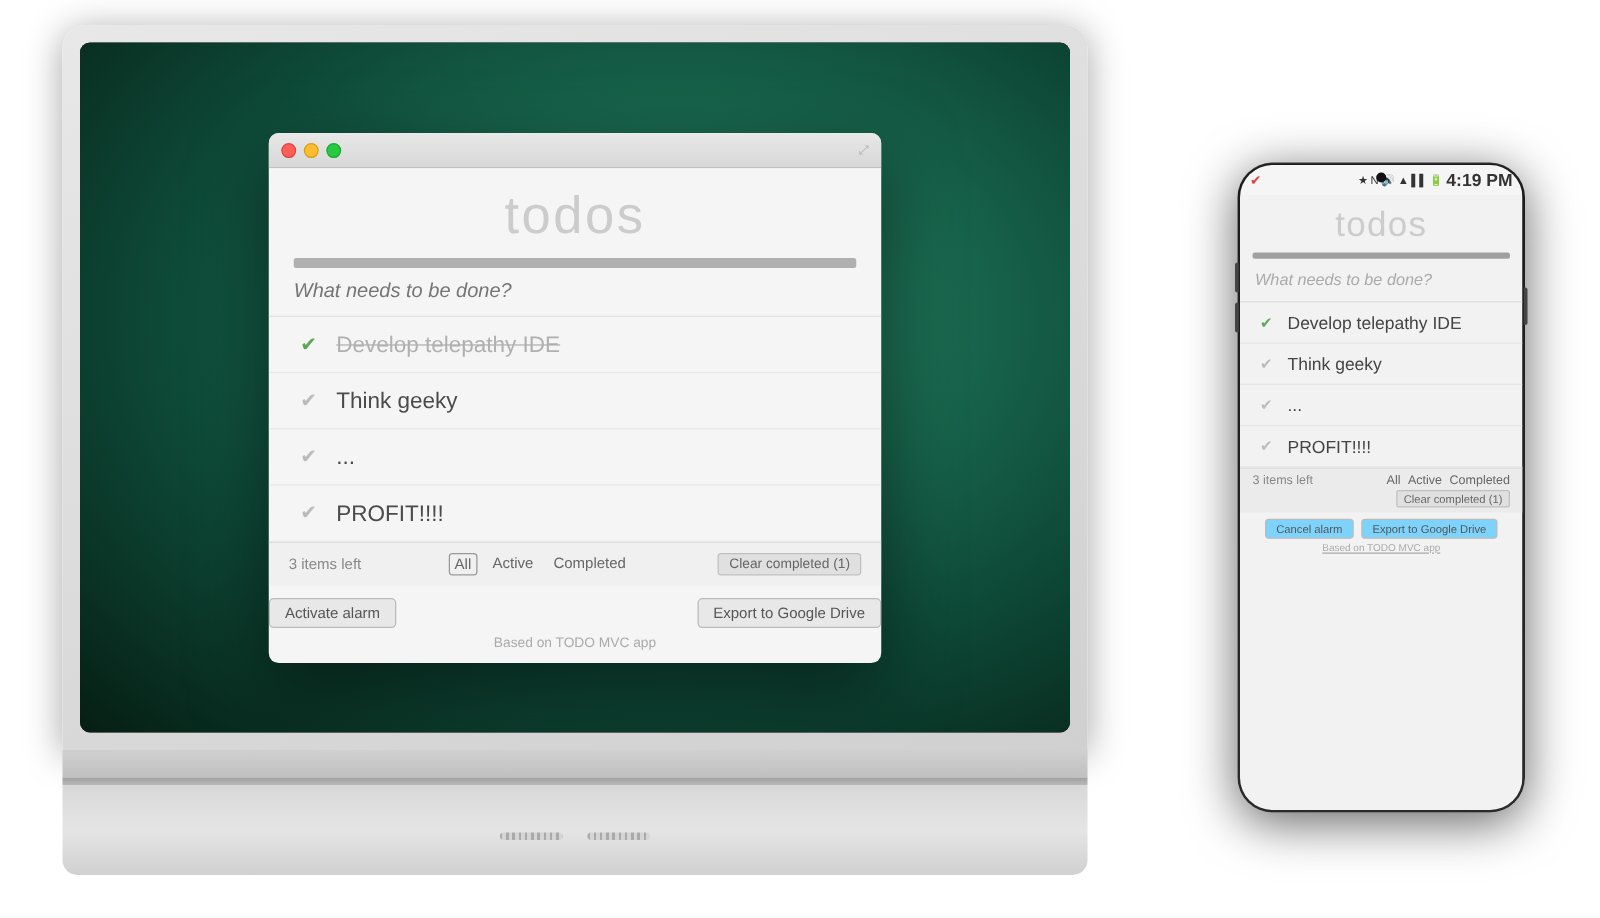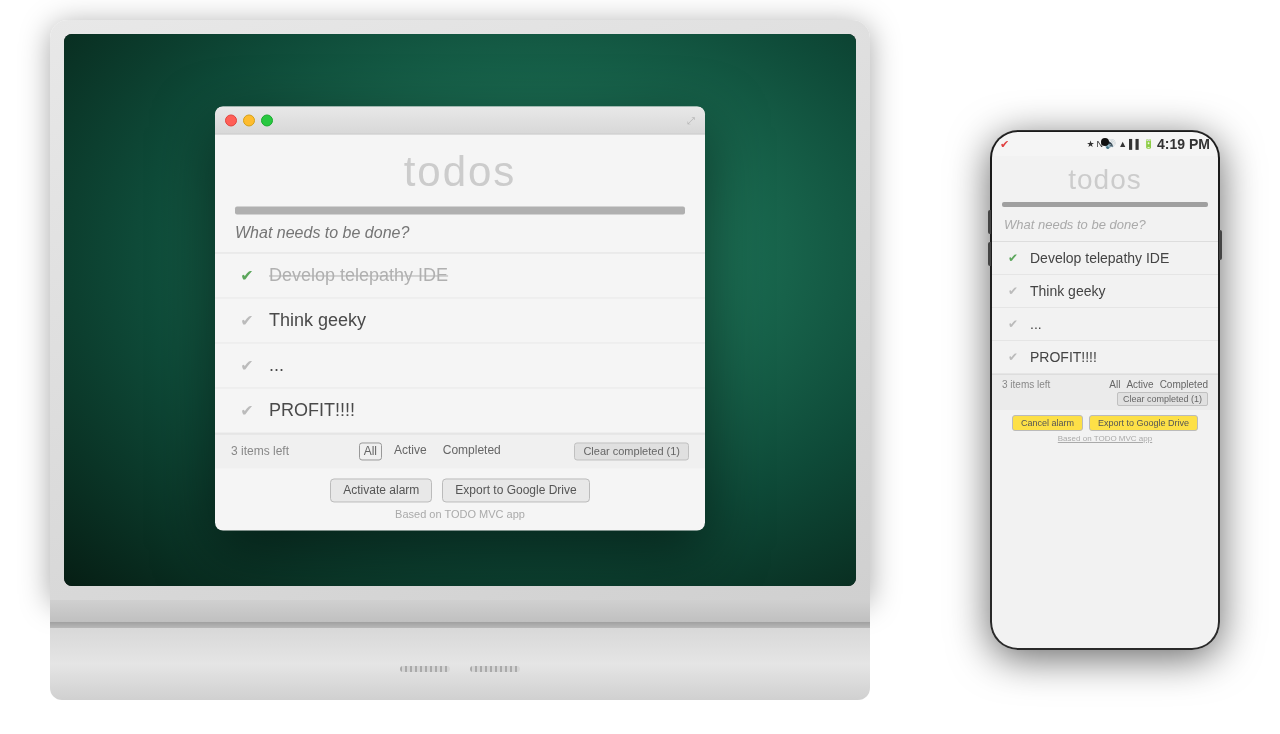--- a/index.html
+++ b/index.html
@@ -201,21 +201,21 @@
       border: 1px solid #c0c0c0;
       border-radius: 3px;
       padding: 2px 8px;
       font-size: 11px;
       color: #666;
       cursor: pointer;
     }
 
     .mac-action-row {
       display: flex;
-      justify-content: center;
+      justify-content: space-between;
       gap: 10px;
       padding: 10px 0 6px;
     }
 
     .mac-action-btn {
       background: #e8e8e8;
       border: 1px solid #bbb;
       border-radius: 4px;
       padding: 4px 12px;
       font-size: 12px;
@@ -425,21 +425,21 @@
     }
 
     .phone-action-row {
       display: flex;
       justify-content: center;
       gap: 6px;
       padding: 5px 0 3px;
     }
 
     .phone-action-btn {
-      background: #fde047;
+      background: #7dd3fc;
       border: 1px solid #bbb;
       border-radius: 3px;
       padding: 2px 8px;
       font-size: 9px;
       color: #555;
     }
 
     .phone-based-on {
       text-align: center;
       font-size: 8px;

